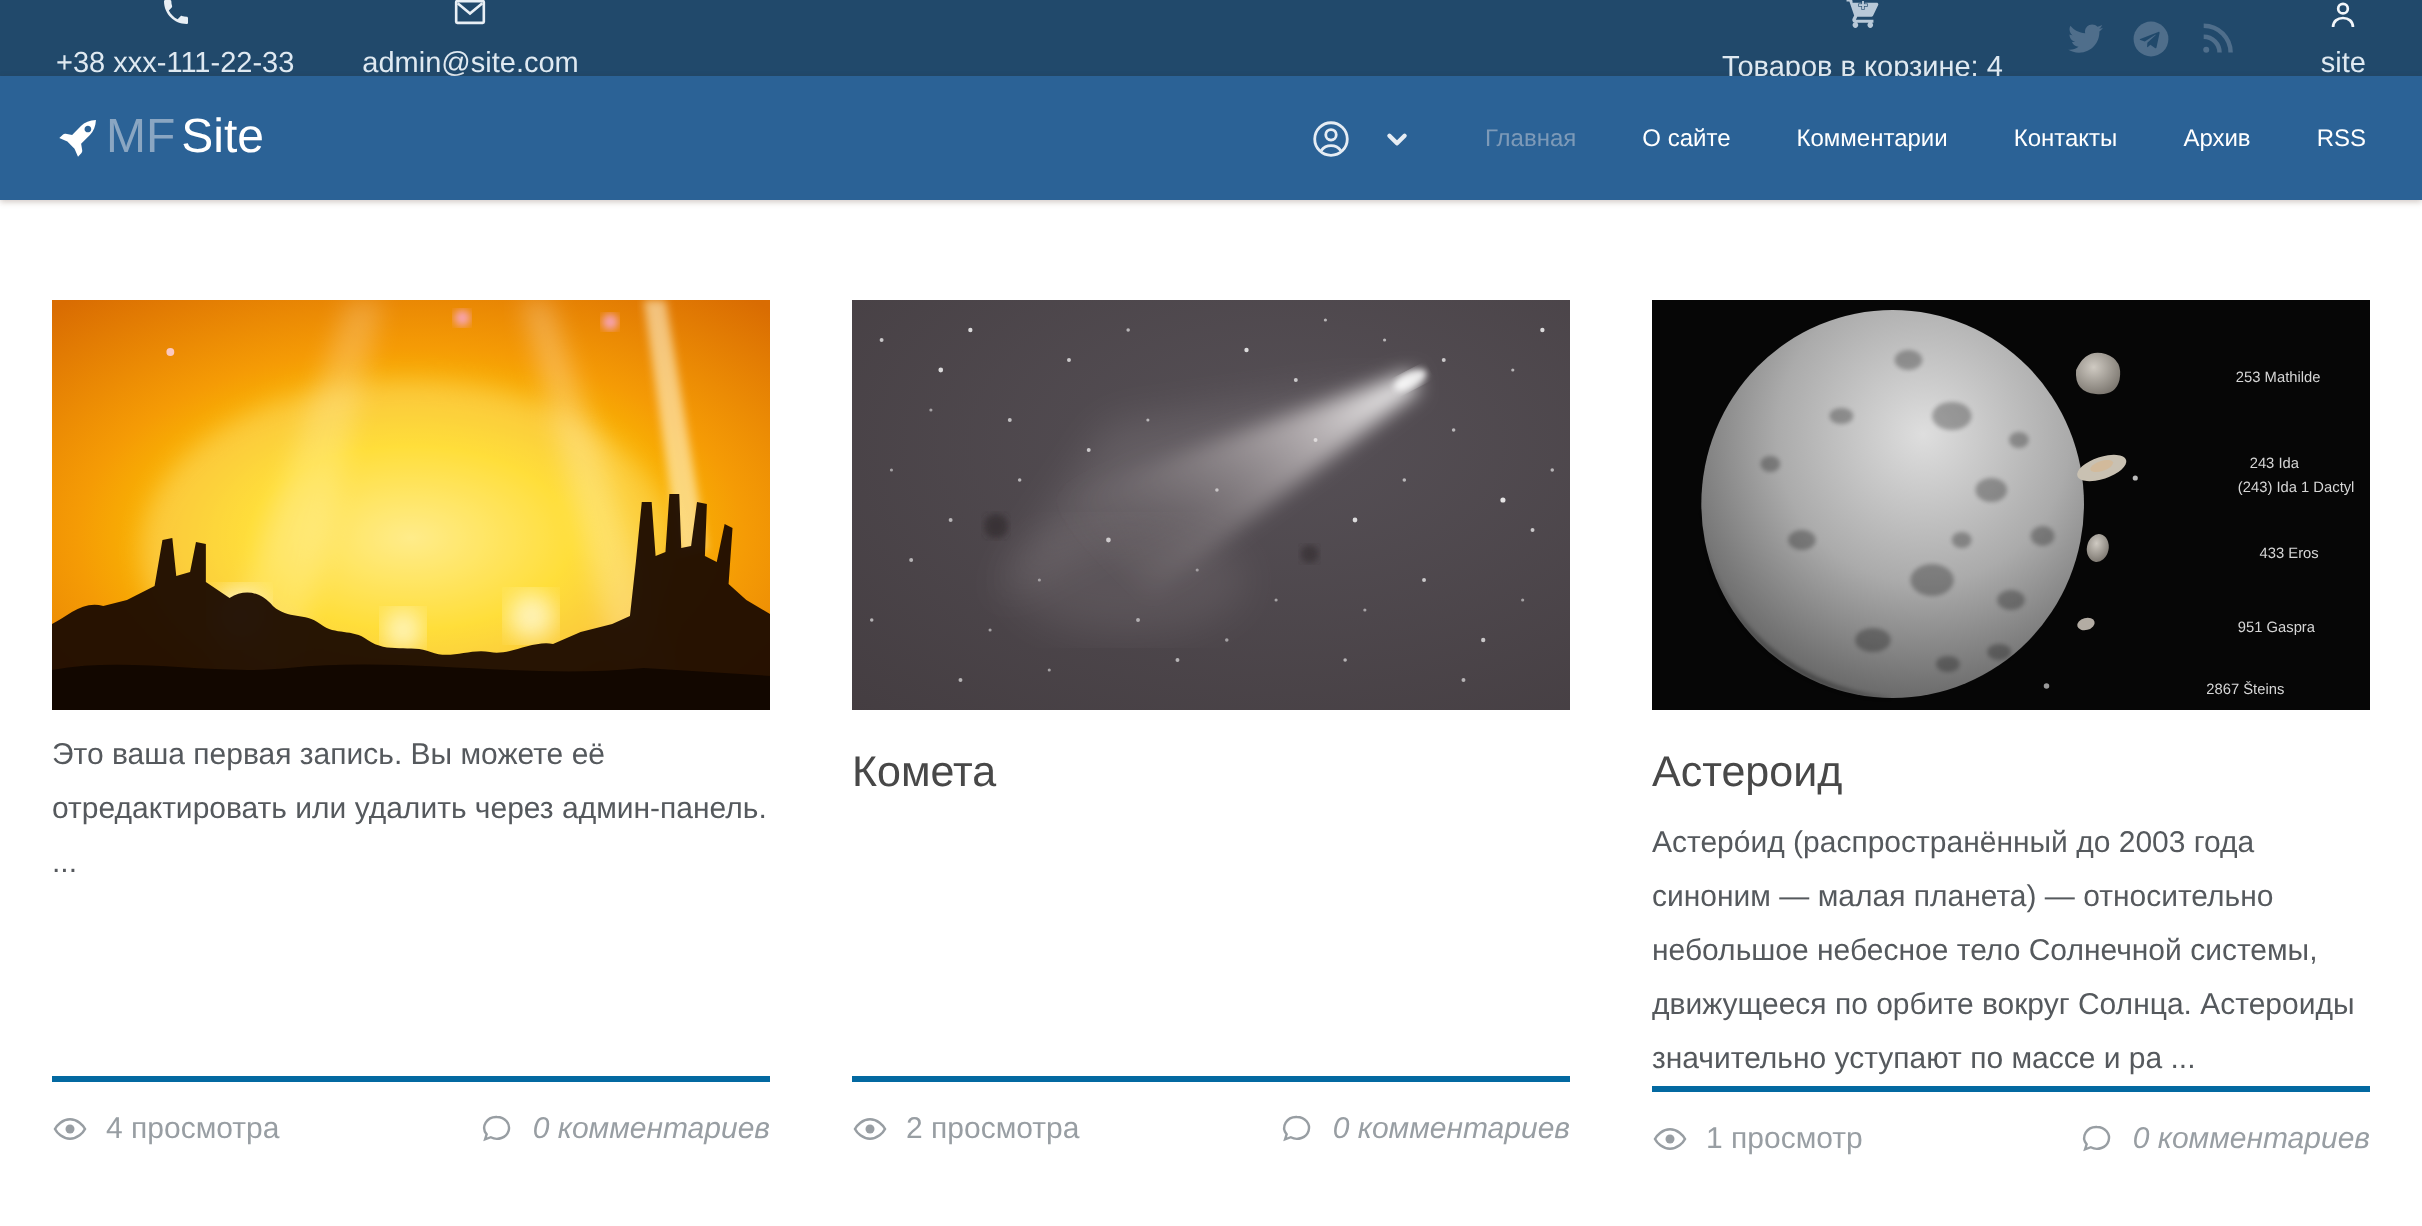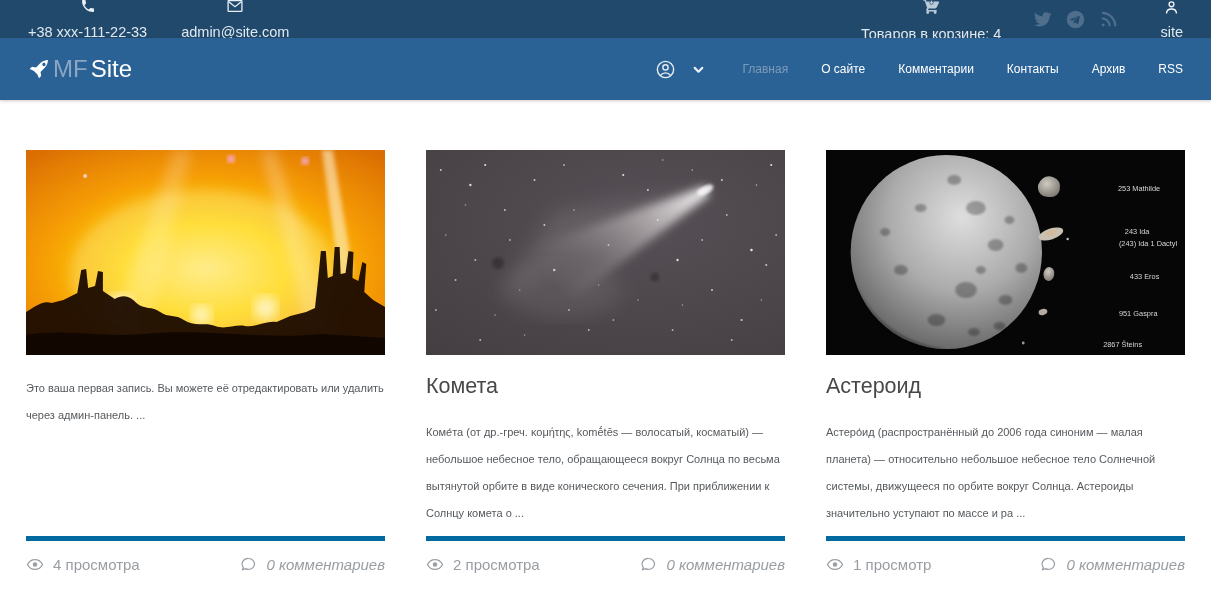--- a/index.html
+++ b/index.html
@@ -41,24 +41,24 @@
     display:grid; grid-template-columns:repeat(3,1fr); column-gap:41px;
     padding:50px 26px 0 26px;
   }
   .card { display:flex; flex-direction:column; height:435px; }
   .thumb { width:100%; height:205px; display:block; cursor:pointer; }
   .thumb svg { display:block; width:100%; height:205px; }
   .card h2 {
     margin-top:19px; font-size:21.5px; font-weight:400; color:#484848; cursor:pointer;
   }
   .card p {
-    margin-top:20px; font-size:11px; line-height:27px; color:#55595d;
+    margin-top:9px; font-size:15px; line-height:27px; color:#55595d;
   }
   .card-footer {
-    margin-top:auto; border-top:5px solid #0369a1;
+    margin-top:auto; border-top:3px solid #0369a1;
     padding:15px 0 12px 0;
     display:flex; justify-content:space-between; align-items:center;
     color:#989ea3; font-size:15px;
   }
   .meta { display:flex; align-items:center; gap:9px; }
   .meta a { color:inherit; text-decoration:none; cursor:pointer;font-style:italic; }
   .ico { flex:0 0 auto; display:block; }
 </style>
 </head>
 <body>
@@ -279,21 +279,20 @@
           </g>
           <polygon points="284,40 70,150 130,62" fill="#cfc8ca" opacity="0.14" filter="url(#c2b10)"></polygon>
           <polygon points="284,36 287,45 152,148 98,100" fill="url(#c2t)" filter="url(#c2b5)"></polygon>
           <ellipse cx="283" cy="40" rx="9" ry="4" fill="#ffffff" opacity="0.85" filter="url(#c2b2)" transform="rotate(-27 283 40)"></ellipse>
           <ellipse cx="140" cy="140" rx="60" ry="28" fill="#9a9194" opacity="0.18" filter="url(#c2b10)"></ellipse>
           <circle cx="73" cy="113" r="6" fill="#362f32" opacity="0.8" filter="url(#c2b2)"></circle>
           <circle cx="232" cy="127" r="4.5" fill="#362f32" opacity="0.7" filter="url(#c2b2)"></circle>
         </svg>
       </a>
       <h2>Комета</h2>
-      <p>Коме́та (от др.-греч. κομήτης, komḗtēs — волосатый, косматый) — небольшое небесное тело, обращающееся вокруг Солнца по весьма вытянутой орбите в виде конического сечения. При приближении к Солнцу комета о ...</p>
       <div class="card-footer">
         <span class="meta">
           <svg class="ico" width="18" height="15" viewBox="0 0 24 20" fill="none" stroke="#989ea3" stroke-width="1.7">
               <path d="M12 3.5C7 3.5 3.3 7.4 2 10c1.3 2.6 5 6.5 10 6.5s8.7-3.9 10-6.5c-1.3-2.6-5-6.5-10-6.5z"></path>
               <circle cx="12" cy="10" r="3" fill="#989ea3" stroke="none"></circle>
             </svg>
           <span>2 просмотра</span>
         </span>
         <span class="meta">
           <svg class="ico" width="17" height="17" viewBox="0 0 24 24" fill="none" stroke="#989ea3" stroke-width="1.7">
@@ -352,21 +351,21 @@
             <text x="296" y="41">253 Mathilde</text>
             <text x="303" y="84">243 Ida</text>
             <text x="297" y="96">(243) Ida 1 Dactyl</text>
             <text x="308" y="129">433 Eros</text>
             <text x="297" y="166">951 Gaspra</text>
             <text x="281" y="197">2867 Šteins</text>
           </g>
         </svg>
       </a>
       <h2>Астероид</h2>
-      <p>Астеро́ид (распространённый до 2006 года синоним — малая планета) — относительно небольшое небесное тело Солнечной системы, движущееся по орбите вокруг Солнца. Астероиды значительно уступают по массе и ра ...</p>
+      <p>Астеро́ид (распространённый до 2003 года синоним — малая планета) — относительно небольшое небесное тело Солнечной системы, движущееся по орбите вокруг Солнца. Астероиды значительно уступают по массе и ра ...</p>
       <div class="card-footer">
         <span class="meta">
           <svg class="ico" width="18" height="15" viewBox="0 0 24 20" fill="none" stroke="#989ea3" stroke-width="1.7">
               <path d="M12 3.5C7 3.5 3.3 7.4 2 10c1.3 2.6 5 6.5 10 6.5s8.7-3.9 10-6.5c-1.3-2.6-5-6.5-10-6.5z"></path>
               <circle cx="12" cy="10" r="3" fill="#989ea3" stroke="none"></circle>
             </svg>
           <span>1 просмотр</span>
         </span>
         <span class="meta">
           <svg class="ico" width="17" height="17" viewBox="0 0 24 24" fill="none" stroke="#989ea3" stroke-width="1.7">

